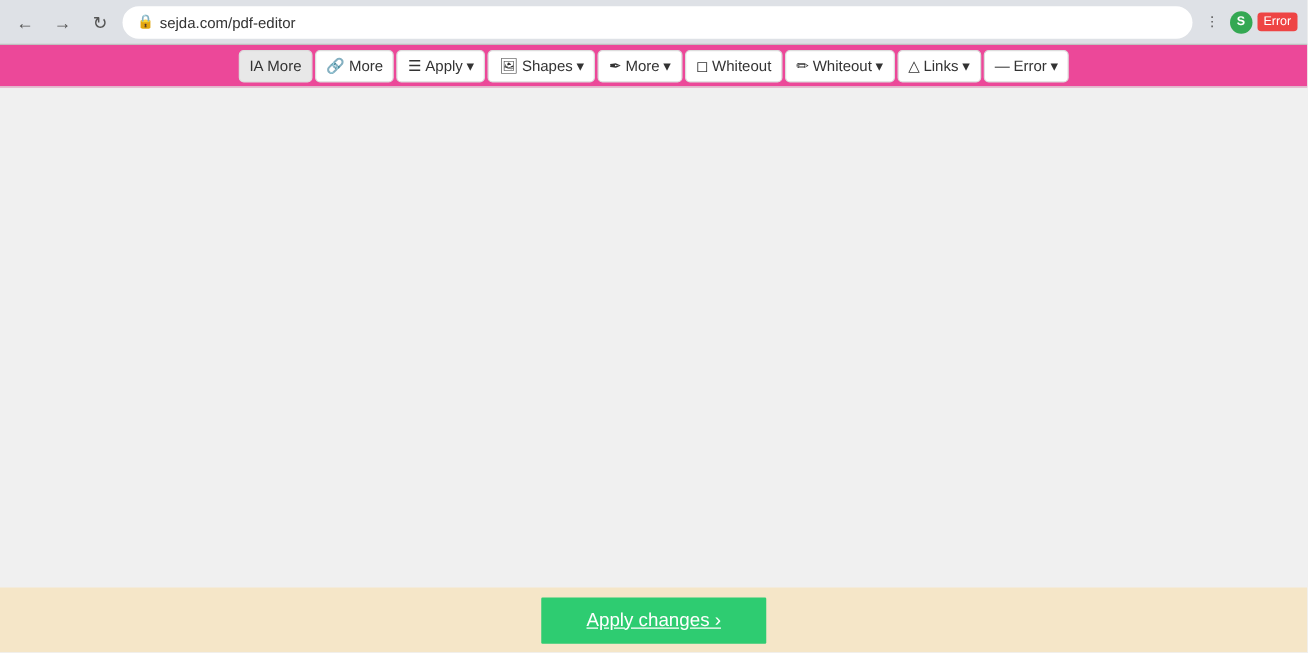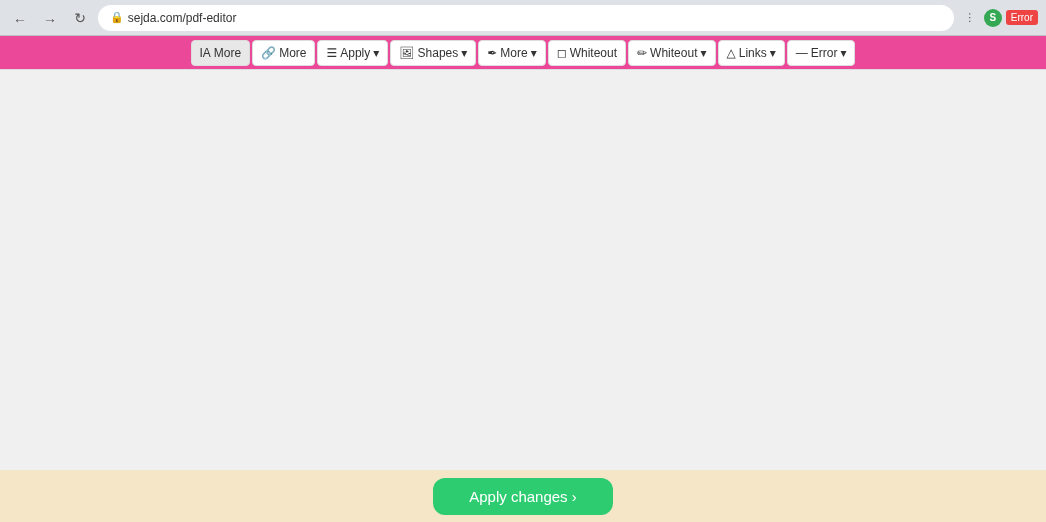--- a/index.html
+++ b/index.html
@@ -72,27 +72,28 @@
       display: flex;
       align-items: center;
       justify-content: center;
       z-index: 40;
     }
     .apply-btn {
       background: #2ecc71;
       color: white;
       border: none;
       padding: 10px 36px;
-      border-radius: 12px;
+      border-radius: 1px;
       font-size: 15px;
       font-weight: 500;
       cursor: pointer;
       display: flex;
       align-items: center;
       gap: 6px;
+      text-decoration: underline;
     }
   </style>
 </head>
 <body>
 
 <div class="browser-chrome">
   <button class="nav-btn">←</button>
   <button class="nav-btn">→</button>
   <button class="nav-btn">↻</button>
   <div class="address-bar">

